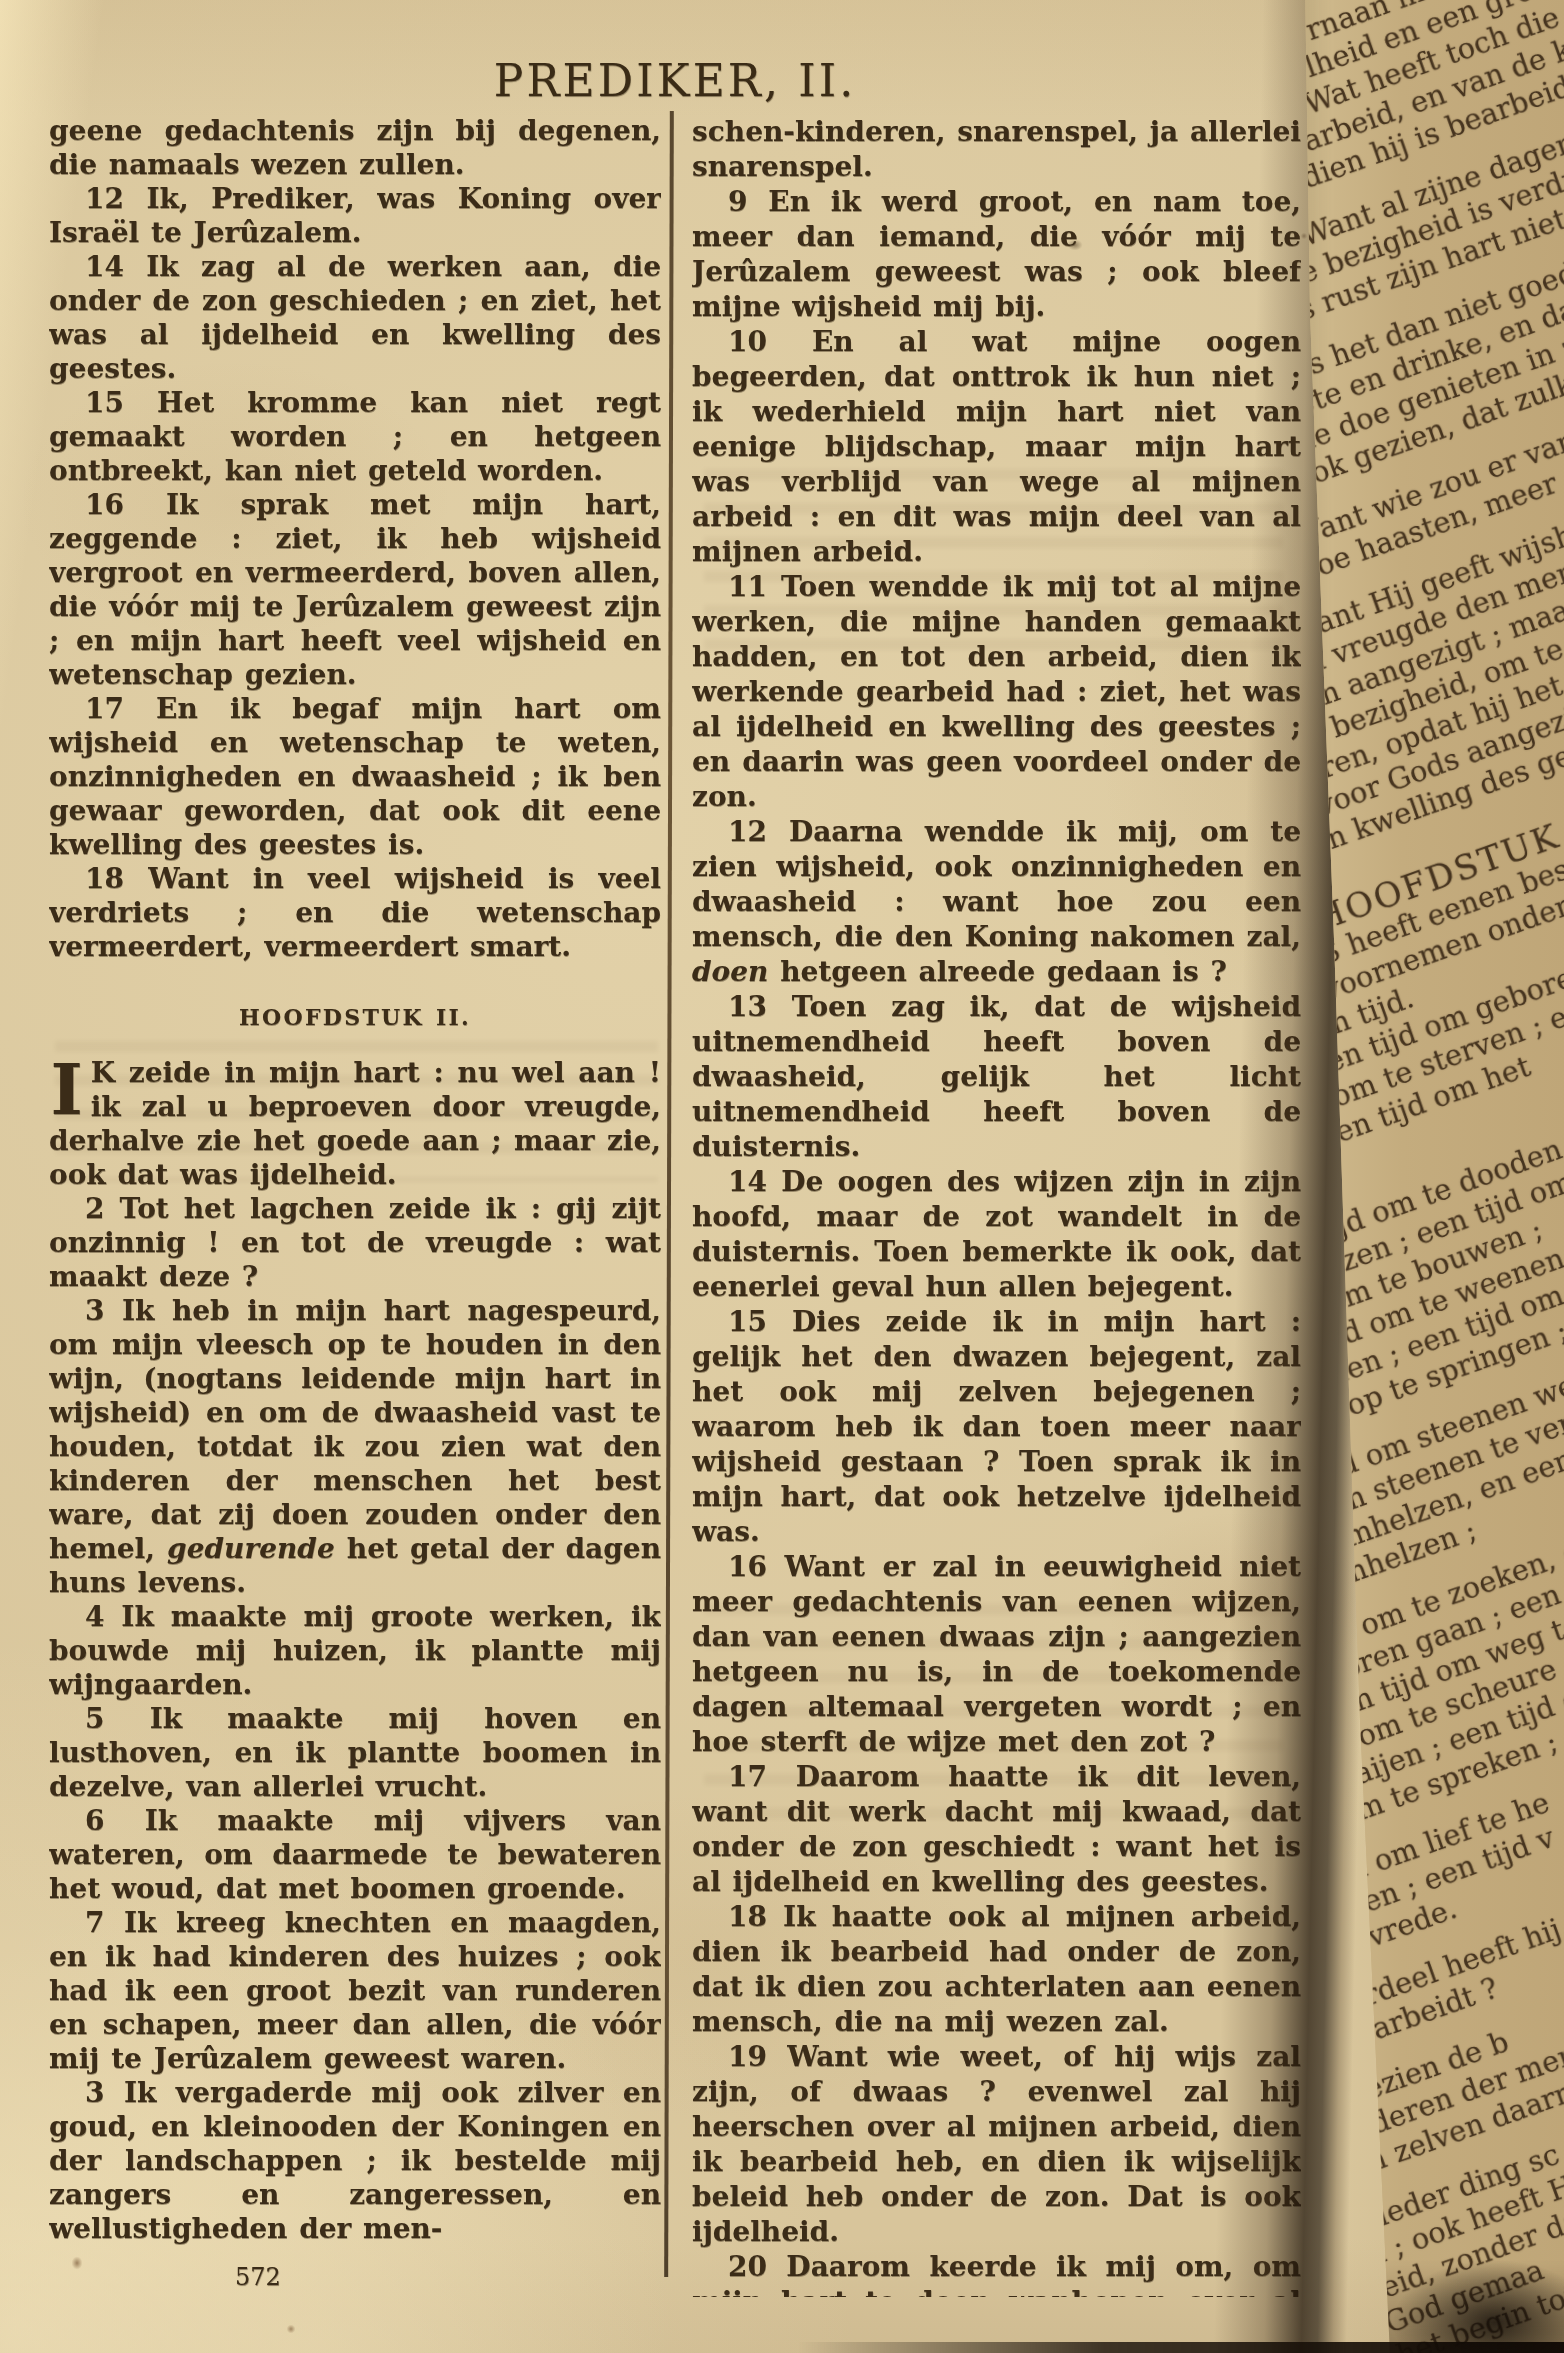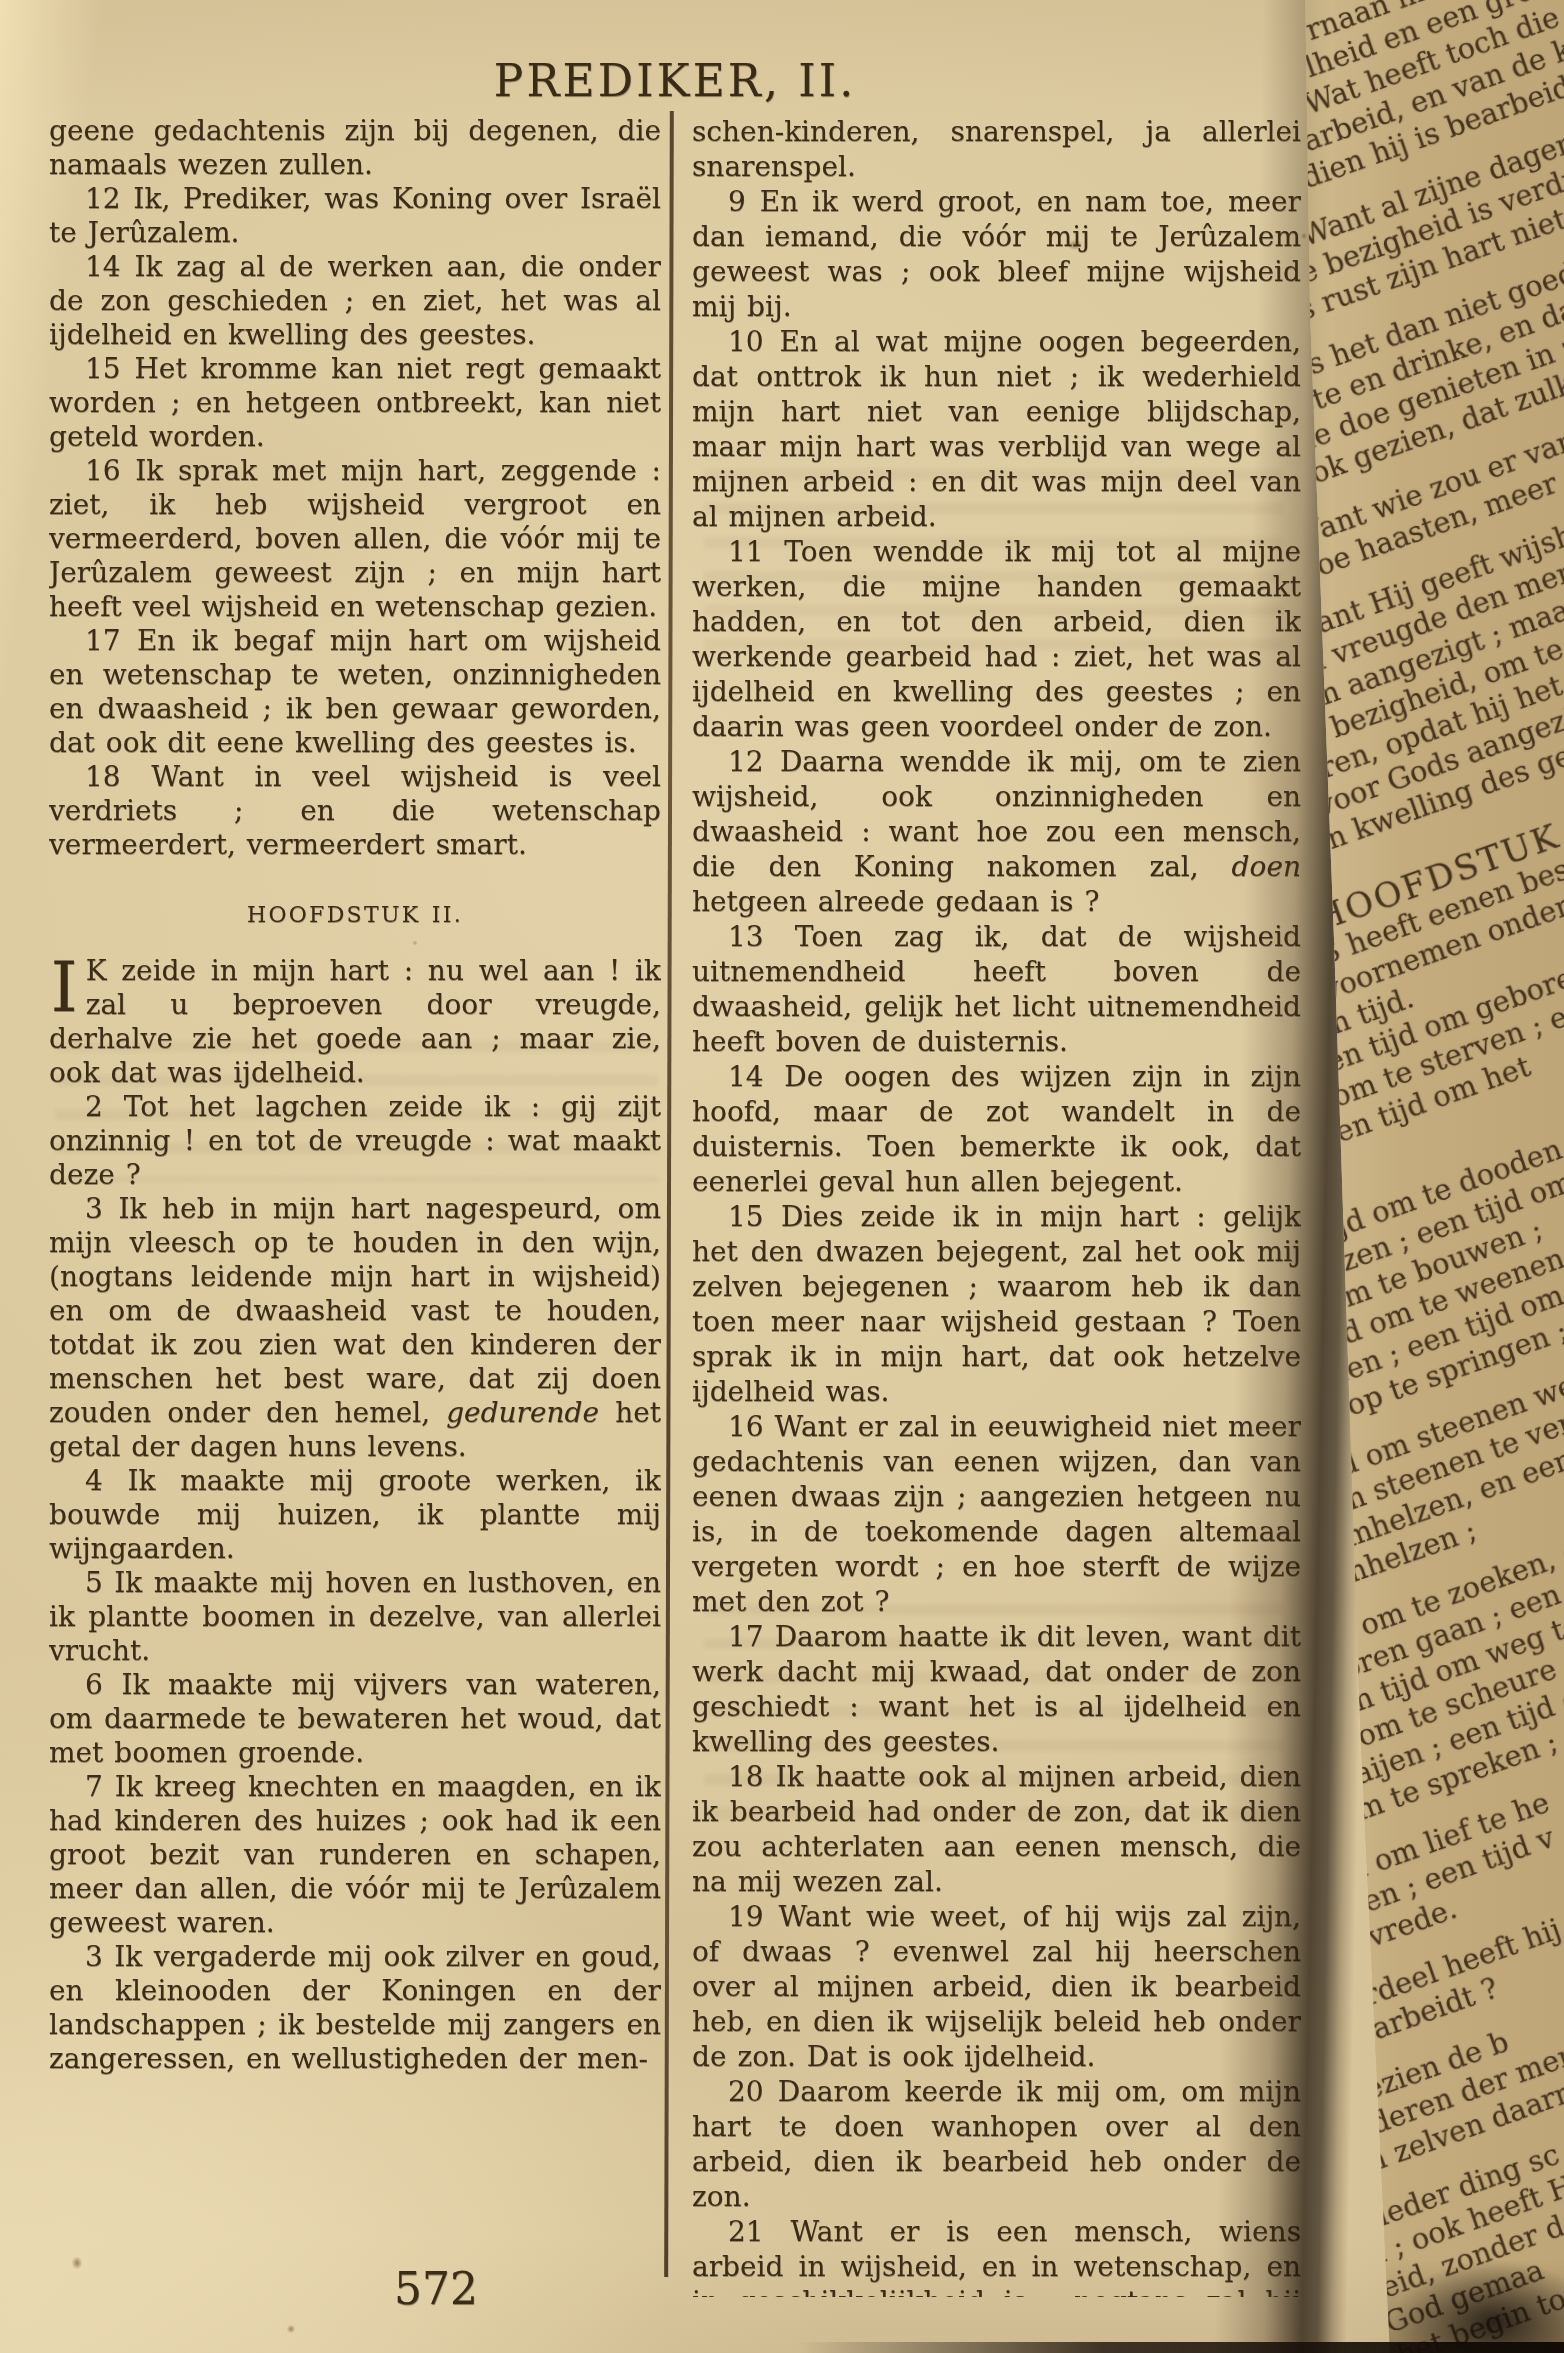--- a/index.html
+++ b/index.html
@@ -50,42 +50,42 @@
   .running-title{
     position:absolute;left:49px;top:55px;width:1252px;
     text-align:center;font-size:44px;letter-spacing:3.1px;
     color:#3a2b16;text-shadow:0.4px 0.6px 0.8px rgba(58,43,22,.5);
   }
 
   
   .tcol{
     position:absolute;top:114px;height:2183px;overflow:hidden;
     font-size:28px;text-align:justify;word-spacing:2px;
-    color:#3b2c18;text-shadow:0.3px 0.5px 0.6px rgba(56,40,22,.42);
+    color:#3b2c18;text-shadow:0.3px 0.5px 0.6px rgba(56,40,22,.42);font-weight:bold;
   }
   .tcol p{margin:0;}
   #col1{left:49px;width:612px;line-height:34px;}
   #col2{left:692px;width:609px;line-height:35px;}
   .para.ind{text-indent:36px;}
   .it{font-style:italic;}
   .chap-head{
     text-align:center;font-size:22px;letter-spacing:2.3px;
     margin:36px 0 22px;text-indent:0;
   }
   .dropcap{
     float:left;font-size:69px;line-height:55px;padding:6.3px 7.8px 0 1.6px;
   }
   .col-divider{
     position:absolute;left:667px;top:111px;width:3.9px;height:2166px;
     background:linear-gradient(180deg,#46351f,#5c4628 30%,#42311c 60%,#554126 85%,#3c2d1a);
     transform:rotate(.15deg);opacity:.88;
   }
   .page-number-left{
     position:absolute;left:235px;top:2263px;width:243px;
-    text-align:right;font-size:44px;color:#3b2c18;
+    text-align:left;font-size:24px;color:#3b2c18;
     text-shadow:0.4px 0.5px 0.8px rgba(56,40,22,.5);
   }
 
   
   .gutter-shadow{
     position:absolute;left:1238px;top:-15.6px;width:133px;height:2394px;
     transform:rotate(1.2deg);
     background:linear-gradient(90deg,
       rgba(70,50,28,0) 0%, rgba(62,44,24,.30) 38%,
       rgba(30,20,10,.72) 66%, rgba(22,14,7,.6) 78%,

